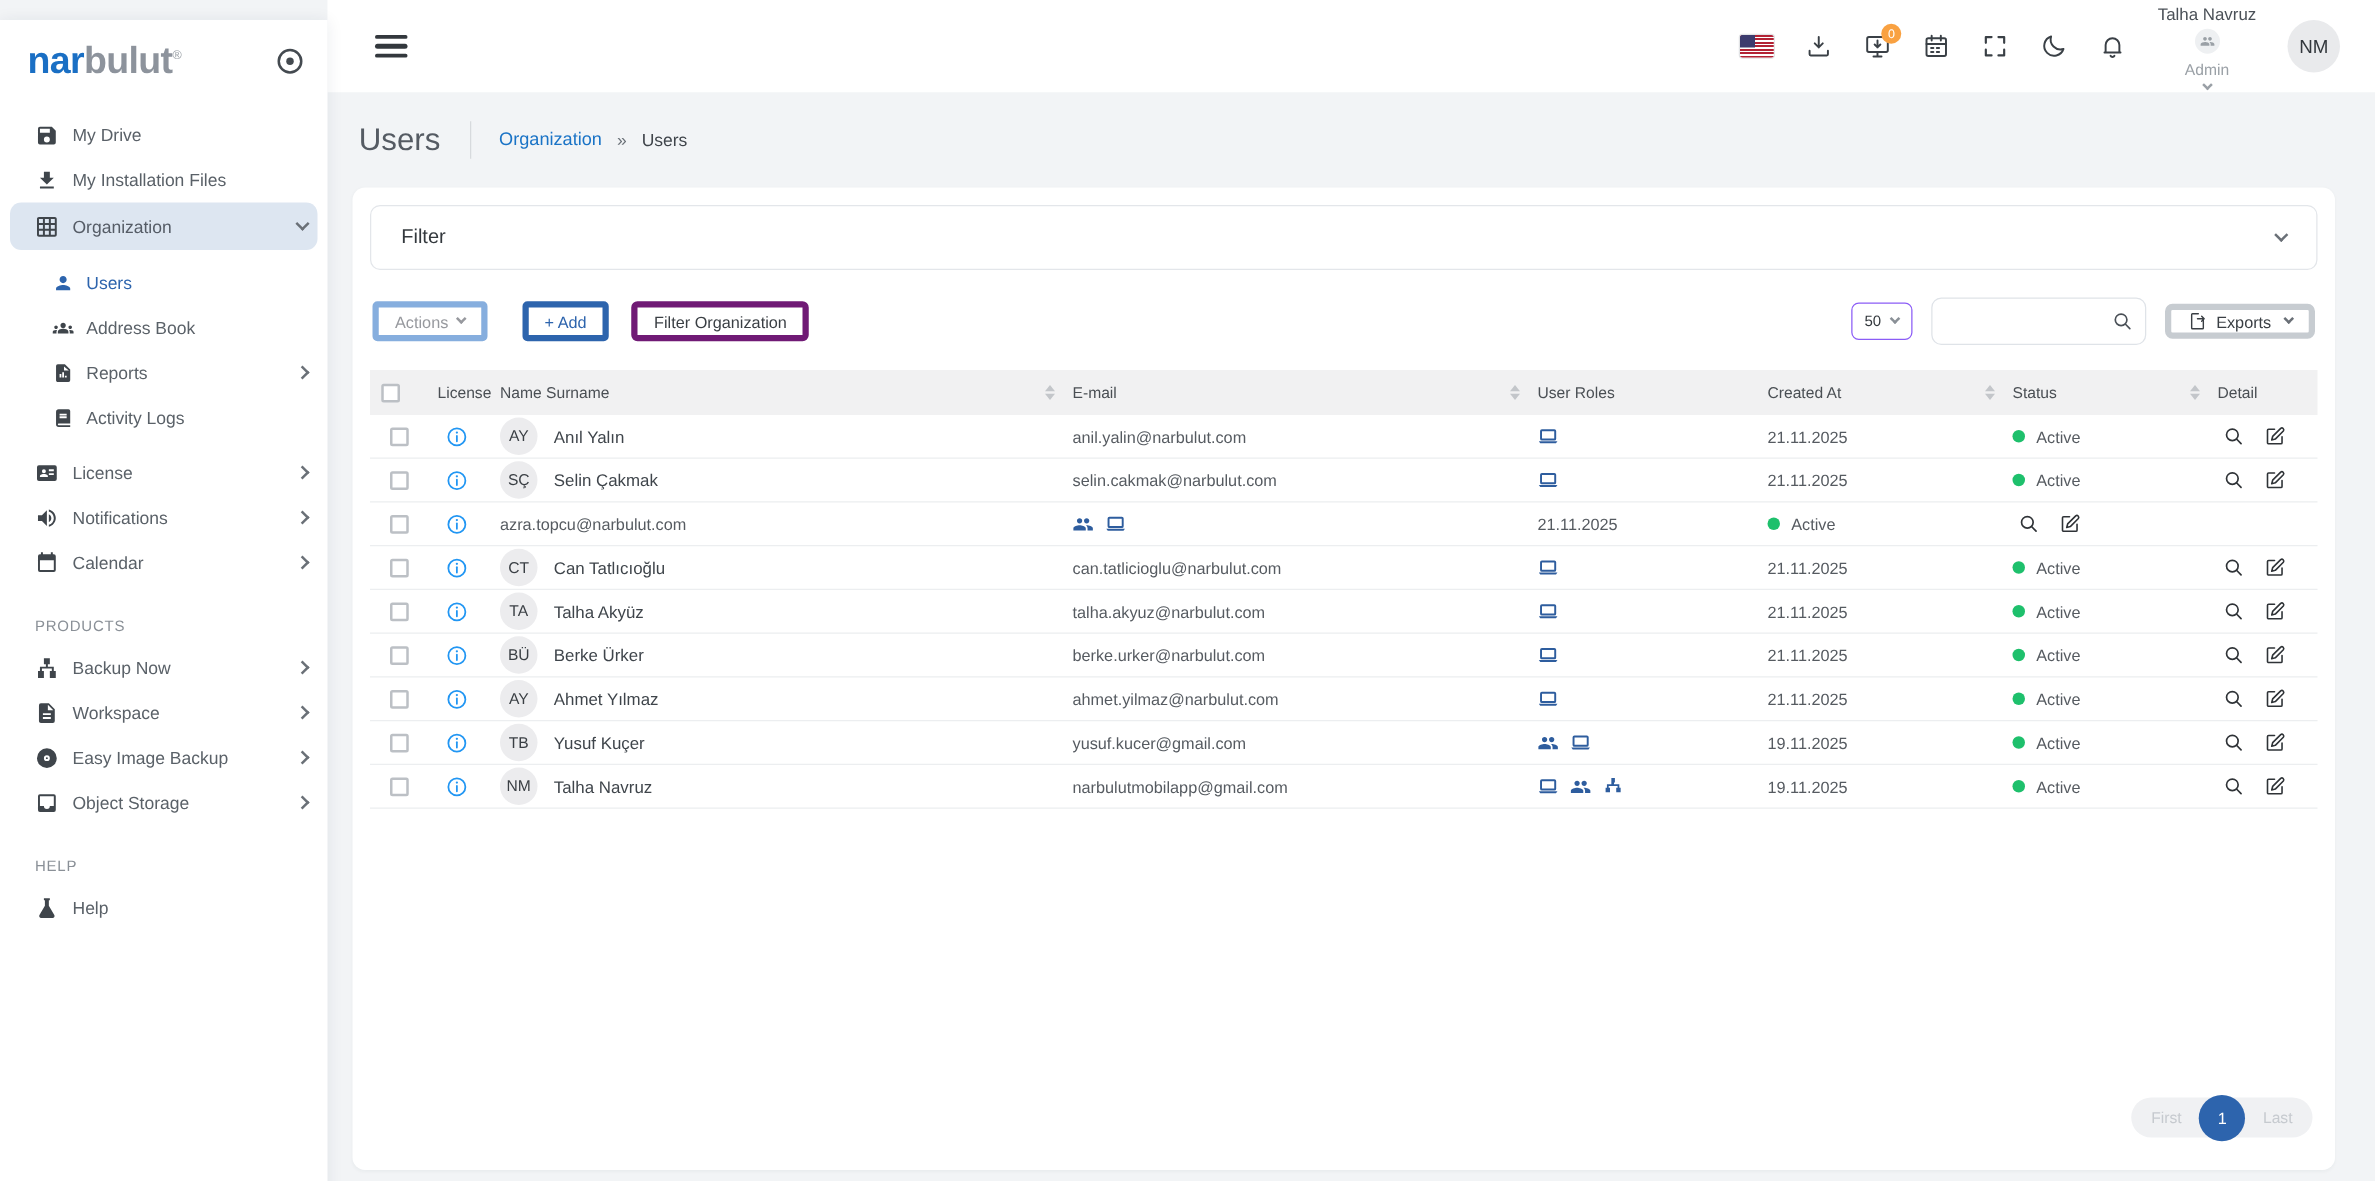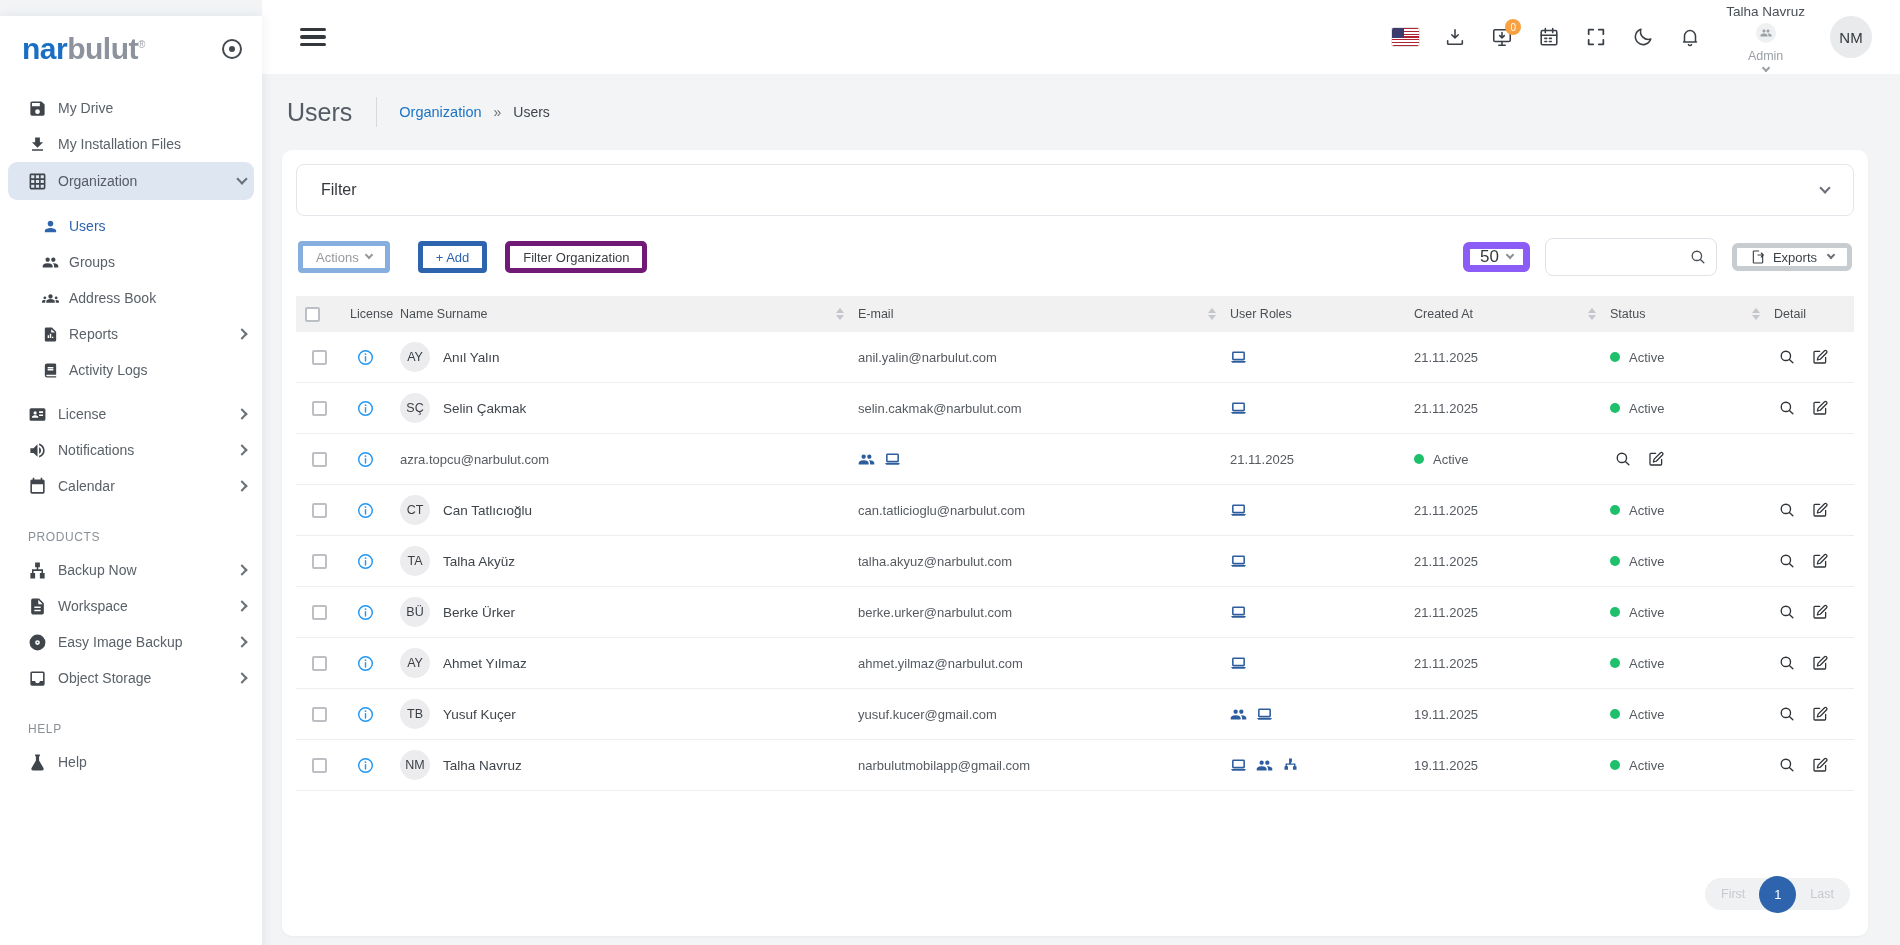--- a/index.html
+++ b/index.html
@@ -74,41 +74,41 @@
 
   .toolbar { display:flex; align-items:center; margin-top:22px; padding:0 2px; }
   .btn { display:flex; align-items:center; gap:7px; border-radius:4px; background:#fff; cursor:pointer;
     font-size:13px; height:32px; padding:0 13px; border:5px solid #701a75; color:#3a3f44; }
   .btn .chev { width:6px; height:6px; }
   .btn-actions { border-color:#86aede; color:#97999e; }
   .btn-actions .chev { border-color:#97999e; }
   .btn-add { border-color:#2d64ad; color:#2d64ad; margin-left:28px; }
   .btn-filter-org { margin-left:18px; border-radius:5px; }
   .tb-right { margin-left:auto; display:flex; align-items:center; gap:15px; }
-  .pagesize { height:30px; border:7px solid #8b5cf6; border-radius:6px; display:flex; align-items:center;
-    gap:8px; padding:0 10px; font-size:17px; color:#33383d; cursor:pointer; }
+  .pagesize { height:30px; border:1px solid #8b5cf6; border-radius:6px; display:flex; align-items:center;
+    gap:8px; padding:0 10px; font-size:12px; color:#33383d; cursor:pointer; }
   .pagesize .chev { width:6px; height:6px; border-color:#8a9097; }
   .searchwrap { position:relative; }
   .searchwrap input { width:172px; height:38px; border:1px solid #dfe3e8; border-radius:8px; padding:0 34px 0 12px;
     font-size:13px; color:#33383d; outline:none; font-family:"Liberation Sans",sans-serif; }
   .searchwrap .sic { position:absolute; right:10px; top:10px; width:18px; height:18px; color:#4a5057; cursor:pointer; }
   .btn-exports { height:28px; border-color:#c7ccd1; border-radius:6px; }
   .btn-exports svg { width:16px; height:16px; }
   .btn-exports .chev { border-color:#6a7077; margin-left:4px; }
 
   
   .tbl { margin-top:20px; }
   .thead, .trow { display:grid; grid-template-columns:46px 58px 458px 372px 184px 196px 164px 1fr; align-items:center; }
   .thead { background:#f1f1f2; height:36px; font-size:12.5px; color:#4a4f54; }
   .th { display:flex; align-items:center; position:relative; padding-right:14px; }
   .sort { margin-left:auto; display:flex; flex-direction:column; gap:2px; cursor:pointer; }
   .sort i { width:0; height:0; border-left:4px solid transparent; border-right:4px solid transparent; display:block; }
   .sort .up { border-bottom:5px solid #c3c6ca; }
   .sort .dn { border-top:5px solid #c3c6ca; }
-  .trow { height:51px; border-bottom:1px solid #ecee ee; border-bottom:1px solid #eceef0; font-size:13px; color:#565b61; }
+  .trow { height:35px; border-bottom:1px solid #ecee ee; border-bottom:1px solid #eceef0; font-size:13px; color:#565b61; }
   .td { display:flex; align-items:center; }
   .c-check { justify-content:center; }
   .cb { width:15px; height:15px; border:2px solid #bcc0c5; border-radius:2px; cursor:pointer; background:#fff; }
   .c-lic { justify-content:flex-start; padding-left:14px; }
   .info-ic { width:19px; height:19px; color:#2196f3; cursor:pointer; display:flex; }
   .info-ic svg { width:100%; height:100%; }
   .avatar { width:30px; height:30px; border-radius:50%; background:#ececee; color:#3a3f44;
     display:flex; align-items:center; justify-content:center; font-size:12.5px; margin-right:13px; flex:0 0 auto; }
   .nm { color:#3f454b; font-size:13.5px; }
   .c-roles { gap:9px; }
@@ -161,28 +161,20 @@
       <span class="spacer"></span>
         <span class="chev down"></span>
     </div>
     <div class="sitem sub active mt6">
       <span class="ic">
           <svg viewBox="0 0 24 24" fill="currentColor">
             <path d="M12 12c2.21 0 4-1.79 4-4s-1.79-4-4-4-4 1.79-4 4 1.79 4 4 4zm0 2c-2.67 0-8 1.34-8 4v2h16v-2c0-2.66-5.33-4-8-4z"></path>
           </svg>
         </span>
       <span>Users</span>
-    </div>
-    <div class="sitem sub">
-      <span class="ic">
-          <svg viewBox="0 0 24 24" fill="currentColor">
-            <path d="M16 11c1.66 0 2.99-1.34 2.99-3S17.66 5 16 5s-3 1.34-3 3 1.34 3 3 3zm-8 0c1.66 0 2.99-1.34 2.99-3S9.66 5 8 5 5 6.34 5 8s1.34 3 3 3zm0 2c-2.33 0-7 1.17-7 3.5V19h14v-2.5c0-2.33-4.67-3.5-7-3.5zm8 0c-.29 0-.62.02-.97.05 1.16.84 1.97 1.97 1.97 3.45V19h6v-2.5c0-2.33-4.67-3.5-7-3.5z"></path>
-          </svg>
-        </span>
-      <span>Groups</span>
     </div>
     <div class="sitem sub">
       <span class="ic">
           <svg viewBox="0 0 24 24" fill="currentColor">
             <path d="M12 12.75c1.63 0 3.07.39 4.24.9 1.08.48 1.76 1.56 1.76 2.73V18H6v-1.61c0-1.18.68-2.26 1.76-2.73 1.17-.52 2.61-.91 4.24-.91zM4 13c1.1 0 2-.9 2-2s-.9-2-2-2-2 .9-2 2 .9 2 2 2zm1.13 1.1A6.98 6.98 0 0 0 4 14c-.99 0-1.93.21-2.78.58A2.01 2.01 0 0 0 0 16.43V18h4.5v-1.61c0-.83.23-1.61.63-2.29zM20 13c1.1 0 2-.9 2-2s-.9-2-2-2-2 .9-2 2 .9 2 2 2zm4 3.43c0-.81-.48-1.53-1.22-1.85A6.95 6.95 0 0 0 20 14c-.39 0-.76.04-1.13.1.4.68.63 1.46.63 2.29V18H24v-1.57zM12 6c1.66 0 3 1.34 3 3s-1.34 3-3 3-3-1.34-3-3 1.34-3 3-3z"></path>
           </svg>
         </span>
       <span>Address Book</span>
     </div>
     <div class="sitem sub">

